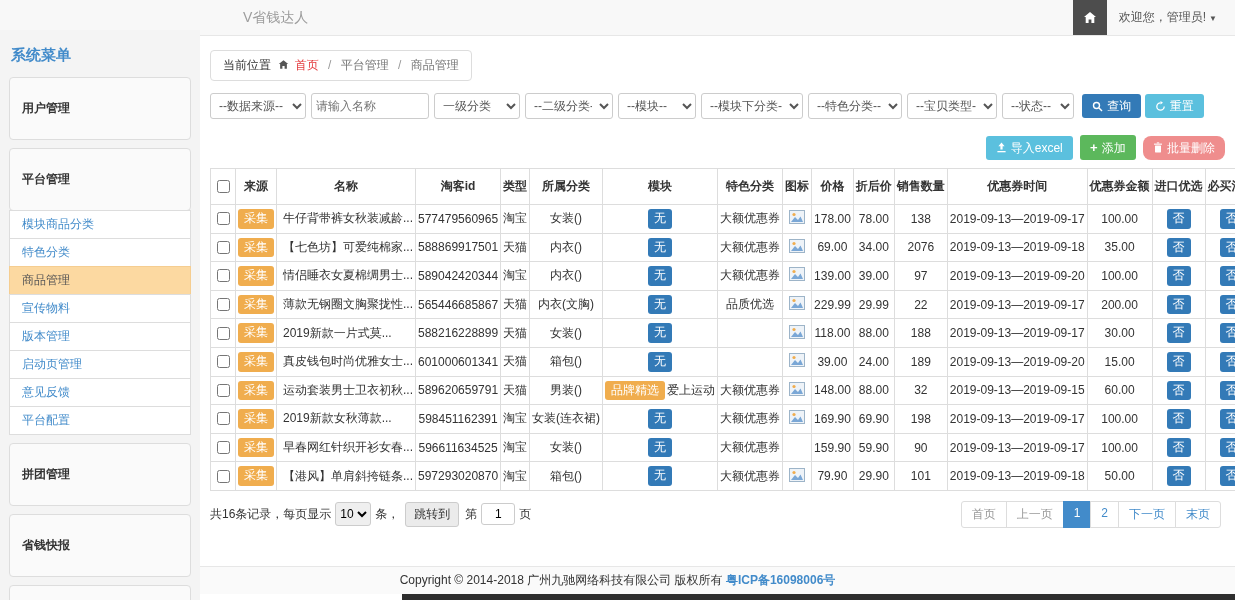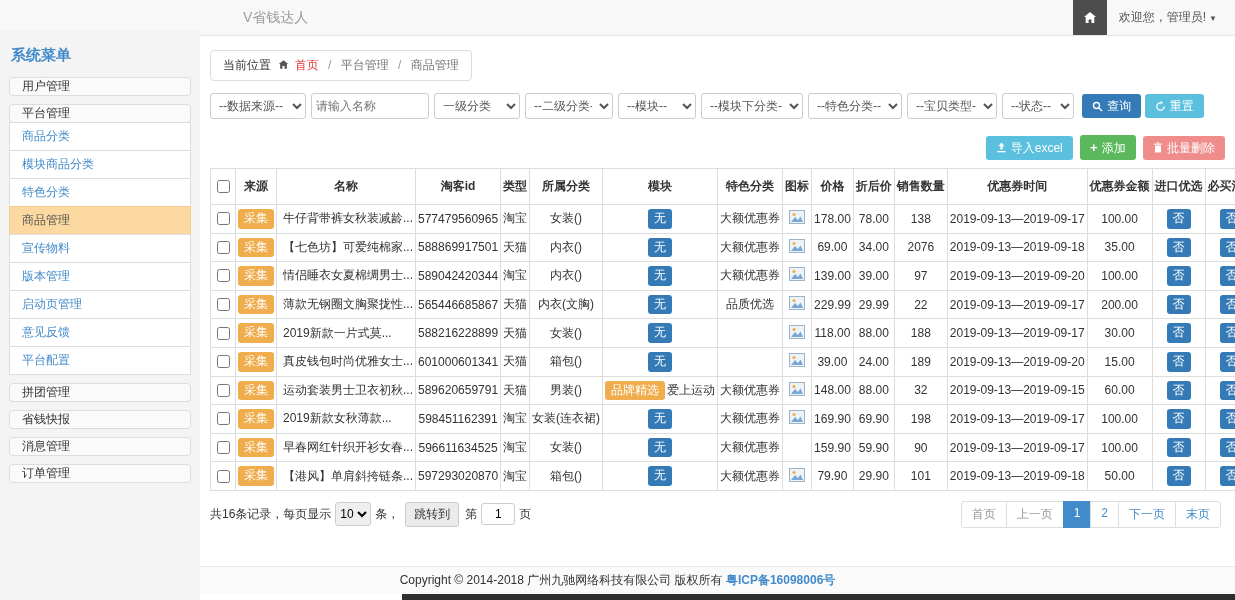--- a/index.html
+++ b/index.html
@@ -12,40 +12,40 @@
   
   .topbar { height: 36px; background: #f8f8f8; border-bottom: 1px solid #e7e7e7; display: flex; align-items: center; }
   .brand { margin-left: 243px; font-size: 14px; color: #9d9d9d; }
   .topbar-right { margin-left: auto; display: flex; align-items: center; height: 100%; }
   .home-btn { width: 34px; height: 100%; background: #4d4d4d; display: flex; align-items: center; justify-content: center; cursor: pointer; }
   .welcome { padding: 0 18px 0 12px; color: #555; cursor: pointer; white-space: nowrap; }
   .caret { font-size: 8px; color: #555; margin-left: 3px; }
   
   .sidebar { position: absolute; left: 0; top: 30px; bottom: 0; width: 200px; background: #f4f4f4; padding: 12px 9px 0 9px; overflow: hidden; z-index: 3; }
   .sidebar-title { color: #428bca; font-size: 15px; font-weight: bold; margin: 4px 0 12px 2px; }
-  .menu-header { background: #fafafa; border: 1px solid #ddd; border-radius: 4px; padding: 0 12px; color: #333; cursor: pointer; margin-top: 8px; }
+  .menu-header { background: #fafafa; border: 1px solid #ddd; border-radius: 4px; padding: 22px 12px; color: #333; cursor: pointer; margin-top: 8px; font-weight: bold; }
   #sidebar-items > .menu-header:first-child { margin-top: 0; }
   .menu-sub { background: #fff; border: 1px solid #ddd; margin-top: -1px; padding: 5px 12px; color: #428bca; cursor: pointer; }
   .menu-sub.active { background: #fcd9a1; border-color: #f5cd90; color: #555; }
   
   .main { margin-left: 210px; padding: 14px 10px 0 0; position: relative; }
   .breadcrumb { display: inline-block; border: 1px solid #ddd; border-radius: 4px; background: #fff; padding: 6px 12px; margin-bottom: 12px; white-space: nowrap; }
   .bc-label { color: #333; margin-right: 4px; }
   .bc-home-link { color: #e4393c; text-decoration: none; cursor: pointer; margin-left: 2px; }
   .bc-sep { color: #999; margin: 0 6px; }
   .bc-item { color: #777; }
   .filter-row { white-space: nowrap; margin-bottom: 10px; }
   .f-ctl { height: 26px; border: 1px solid #ccc; border-radius: 3px; margin-right: 5px; font-size: 12px; color: #555; padding: 0 4px; background: #fff; vertical-align: middle; font-family: inherit; }
   .f-0 { width: 96px; } .f-1 { width: 118px; } .f-2 { width: 86px; } .f-3 { width: 88px; }
   .f-4 { width: 78px; } .f-5 { width: 102px; } .f-6 { width: 94px; } .f-7 { width: 90px; } .f-8 { width: 72px; }
   .btn { display: inline-flex; align-items: center; gap: 4px; border: none; border-radius: 3px; color: #fff; font-size: 12px; padding: 6px 10px; cursor: pointer; vertical-align: middle; font-family: inherit; line-height: 1; }
   .btn-primary { background: #337ab7; }
   .btn-info { background: #5bc0de; }
   .btn-success { background: #5cb85c; }
-  .btn-danger-light { background: #ef8d8d; }
+  .btn-danger-light { background: #ef8d8d; border-radius: 8px; }
   .plus { font-weight: bold; font-size: 13px; }
   .action-row { text-align: right; margin: 16px 0 8px 0; }
   .action-row .btn { margin-left: 4px; }
   
   .grid { width: 100%; border-collapse: collapse; background: #fff; }
   .grid th, .grid td { border: 1px solid #ddd; padding: 4px 2px; text-align: center; white-space: nowrap; }
   .grid th { font-weight: bold; color: #333; padding: 8px 2px; }
   .grid td.cell-name { max-width: 142px; overflow: hidden; text-overflow: ellipsis; text-align: left; padding-left: 6px; }
   .badge { display: inline-block; border-radius: 3px; color: #fff; padding: 2px 6px; font-size: 12px; line-height: 1.3; }
   .badge-orange { background: #f0ad4e; }
@@ -85,21 +85,20 @@
         <span>欢迎您，管理员!</span><span class="caret">▼</span>
       </div>
     </div>
   </header>
 
   <aside class="sidebar">
     <div class="sidebar-title">系统菜单</div>
     <div id="sidebar-items">
         <div class="menu-header">用户管理</div>
         <div class="menu-header">平台管理</div>
-        <div class="menu-sub">商品分类</div>
         <div class="menu-sub">模块商品分类</div>
         <div class="menu-sub">特色分类</div>
         <div class="menu-sub active">商品管理</div>
         <div class="menu-sub">宣传物料</div>
         <div class="menu-sub">版本管理</div>
         <div class="menu-sub">启动页管理</div>
         <div class="menu-sub">意见反馈</div>
         <div class="menu-sub">平台配置</div>
         <div class="menu-header">拼团管理</div>
         <div class="menu-header">省钱快报</div>

